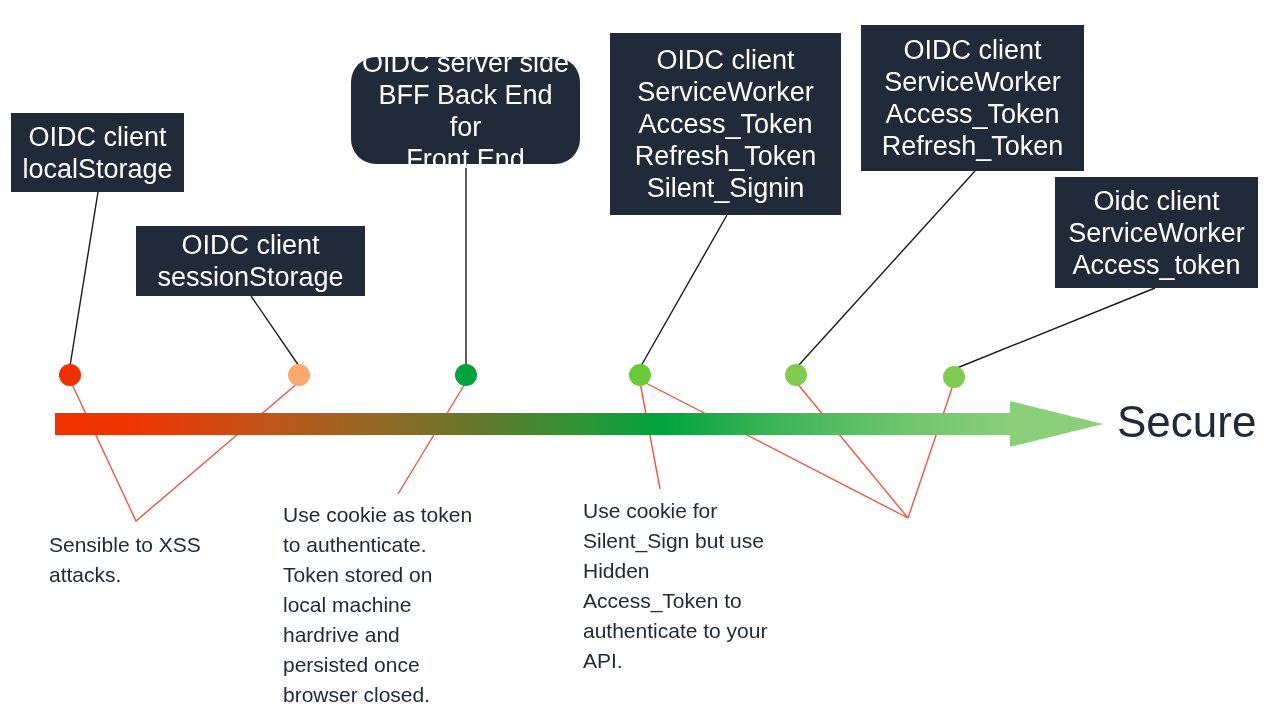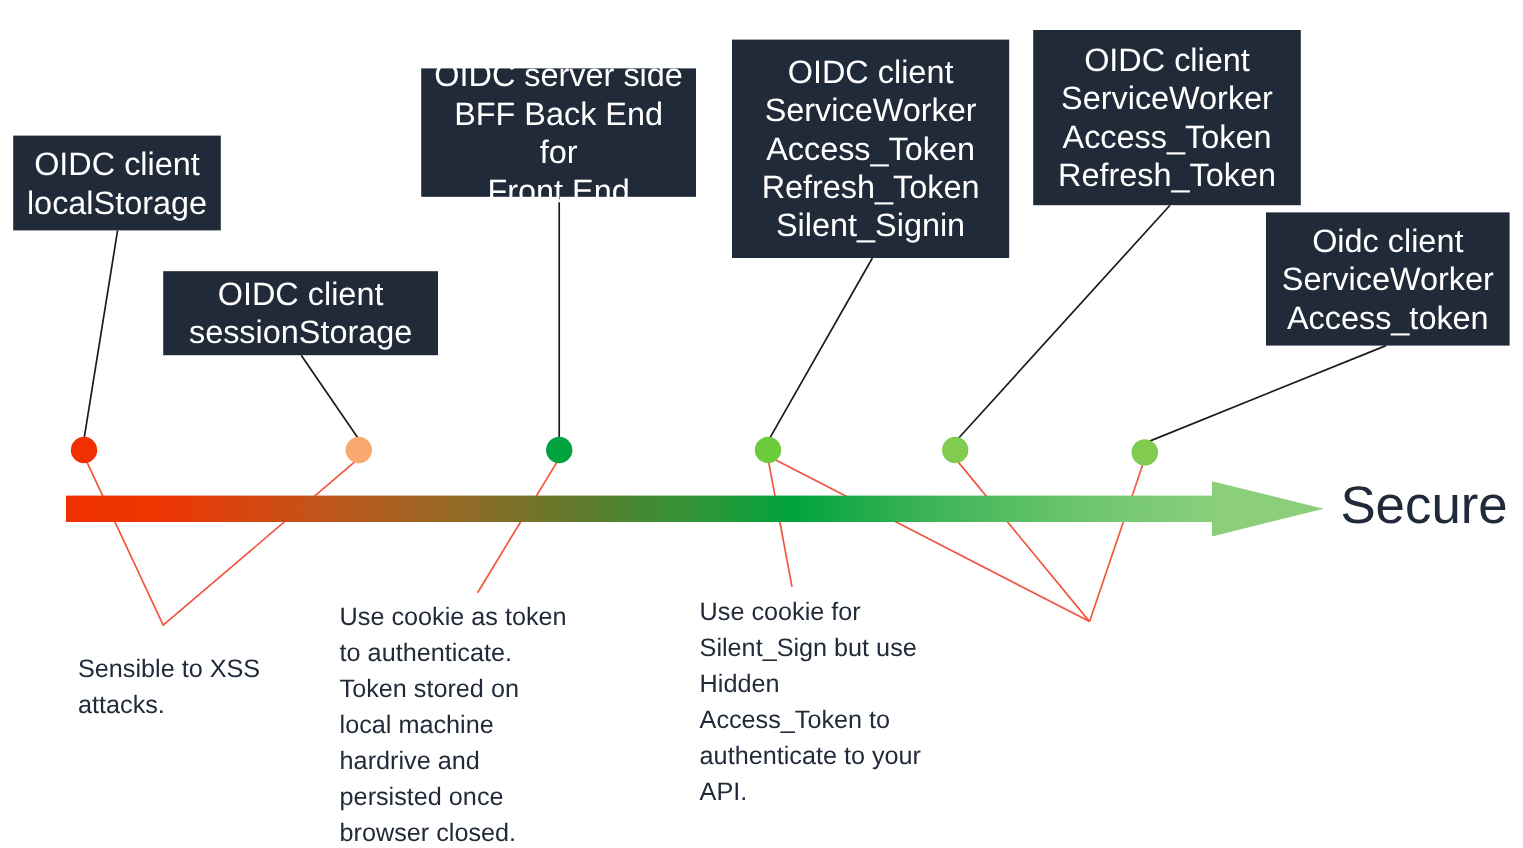--- a/index.html
+++ b/index.html
@@ -147,40 +147,40 @@
   <div class="dot" style="left:629px; top:364px; background:#6CCB3C;"></div>
   <div class="dot" style="left:785px; top:364px; background:#81CC50;"></div>
   <div class="dot" style="left:943px; top:366px; background:#81CC50;"></div>
 
   <div class="label-box" style="left:11px; top:113px; width:173px; height:79px;">OIDC client
 localStorage</div>
 
   <div class="label-box" style="left:136px; top:226px; width:229px; height:70px;">OIDC client
 sessionStorage</div>
 
-  <div class="label-box" style="left:351px; top:57px; width:229px; height:107px;">OIDC server side
+  <div class="label-box" style="left:351px; top:57px; width:229px; height:107px;border-radius:25px;">OIDC server side
 BFF Back End for
 Front End</div>
 
   <div class="label-box" style="left:610px; top:33px; width:231px; height:182px;">OIDC client
 ServiceWorker
 Access_Token
 Refresh_Token
 Silent_Signin</div>
 
   <div class="label-box" style="left:861px; top:25px; width:223px; height:146px;">OIDC client
 ServiceWorker
 Access_Token
 Refresh_Token</div>
 
   <div class="label-box" style="left:1055px; top:177px; width:203px; height:111px;">Oidc client
 ServiceWorker
 Access_token</div>
 
-  <div class="note" style="left:65px; top:530px; width:230px;margin-top:13px;">Sensible to XSS
+  <div class="note" style="left:49px; top:530px; width:230px;">Sensible to XSS
 attacks.</div>
 
   <div class="note" style="left:283px; top:500px; width:230px;">Use cookie as token
 to authenticate.
 Token stored on
 local machine
 hardrive and
 persisted once
 browser closed.</div>
 

